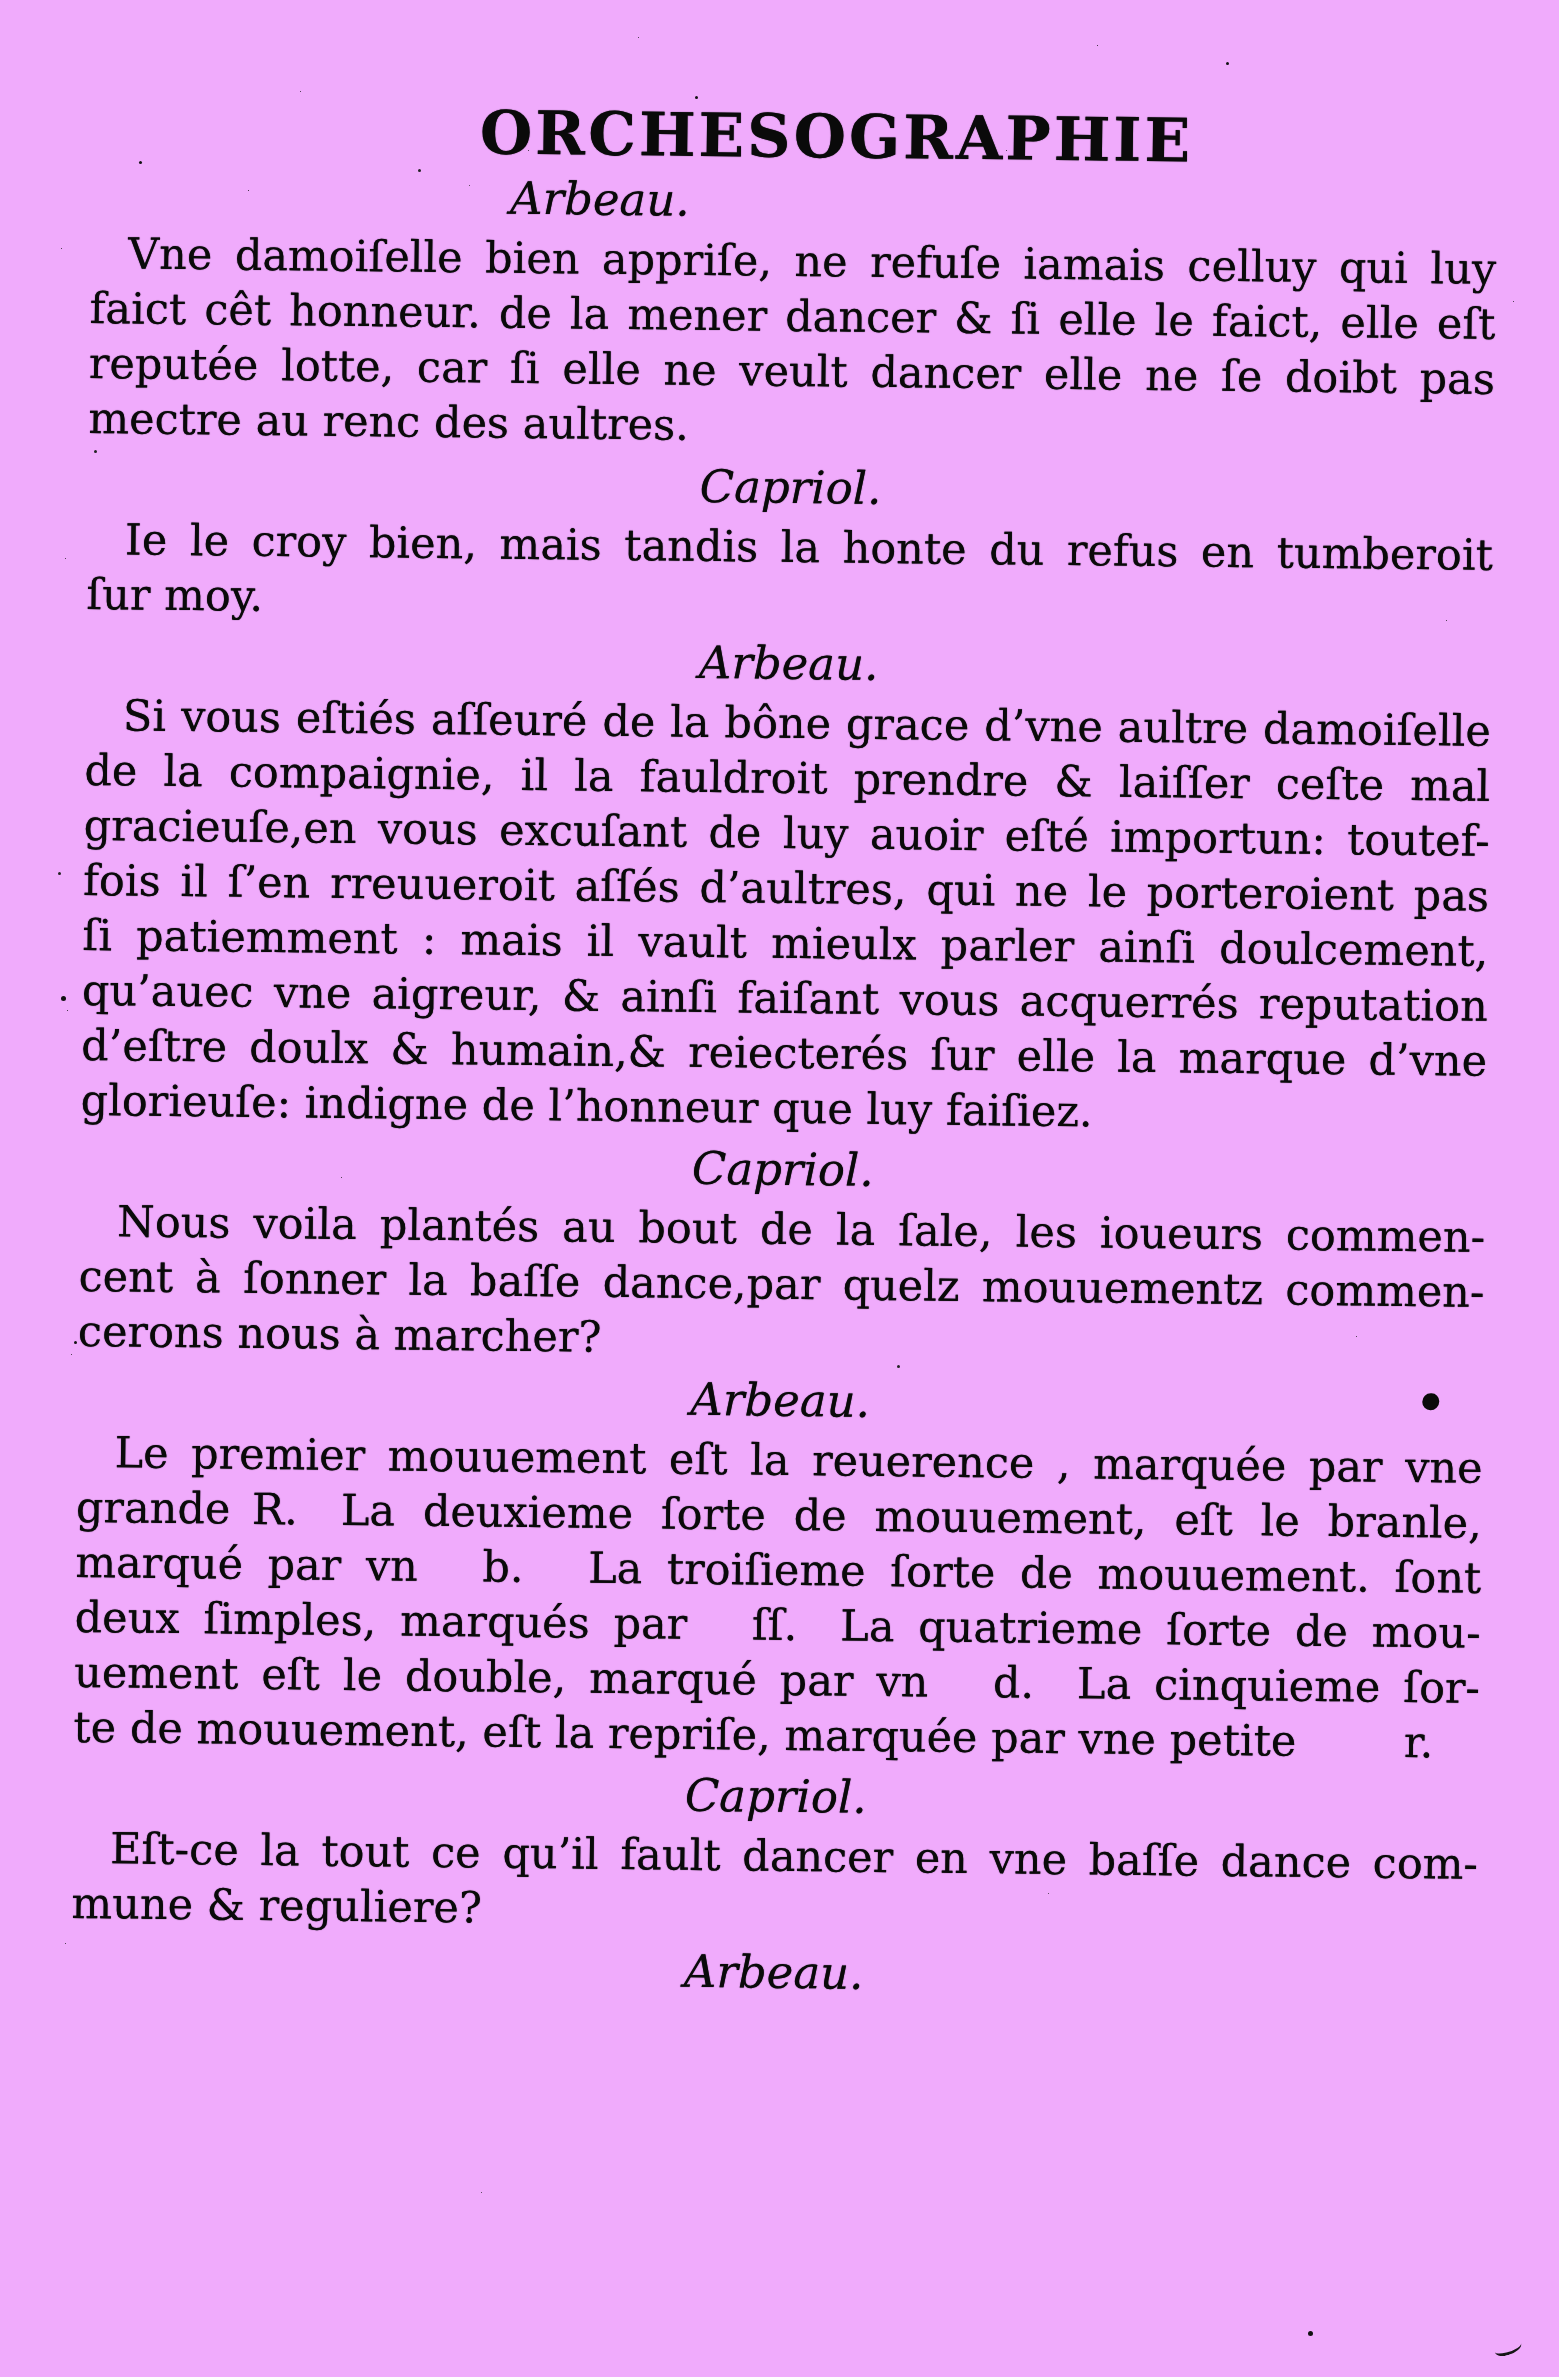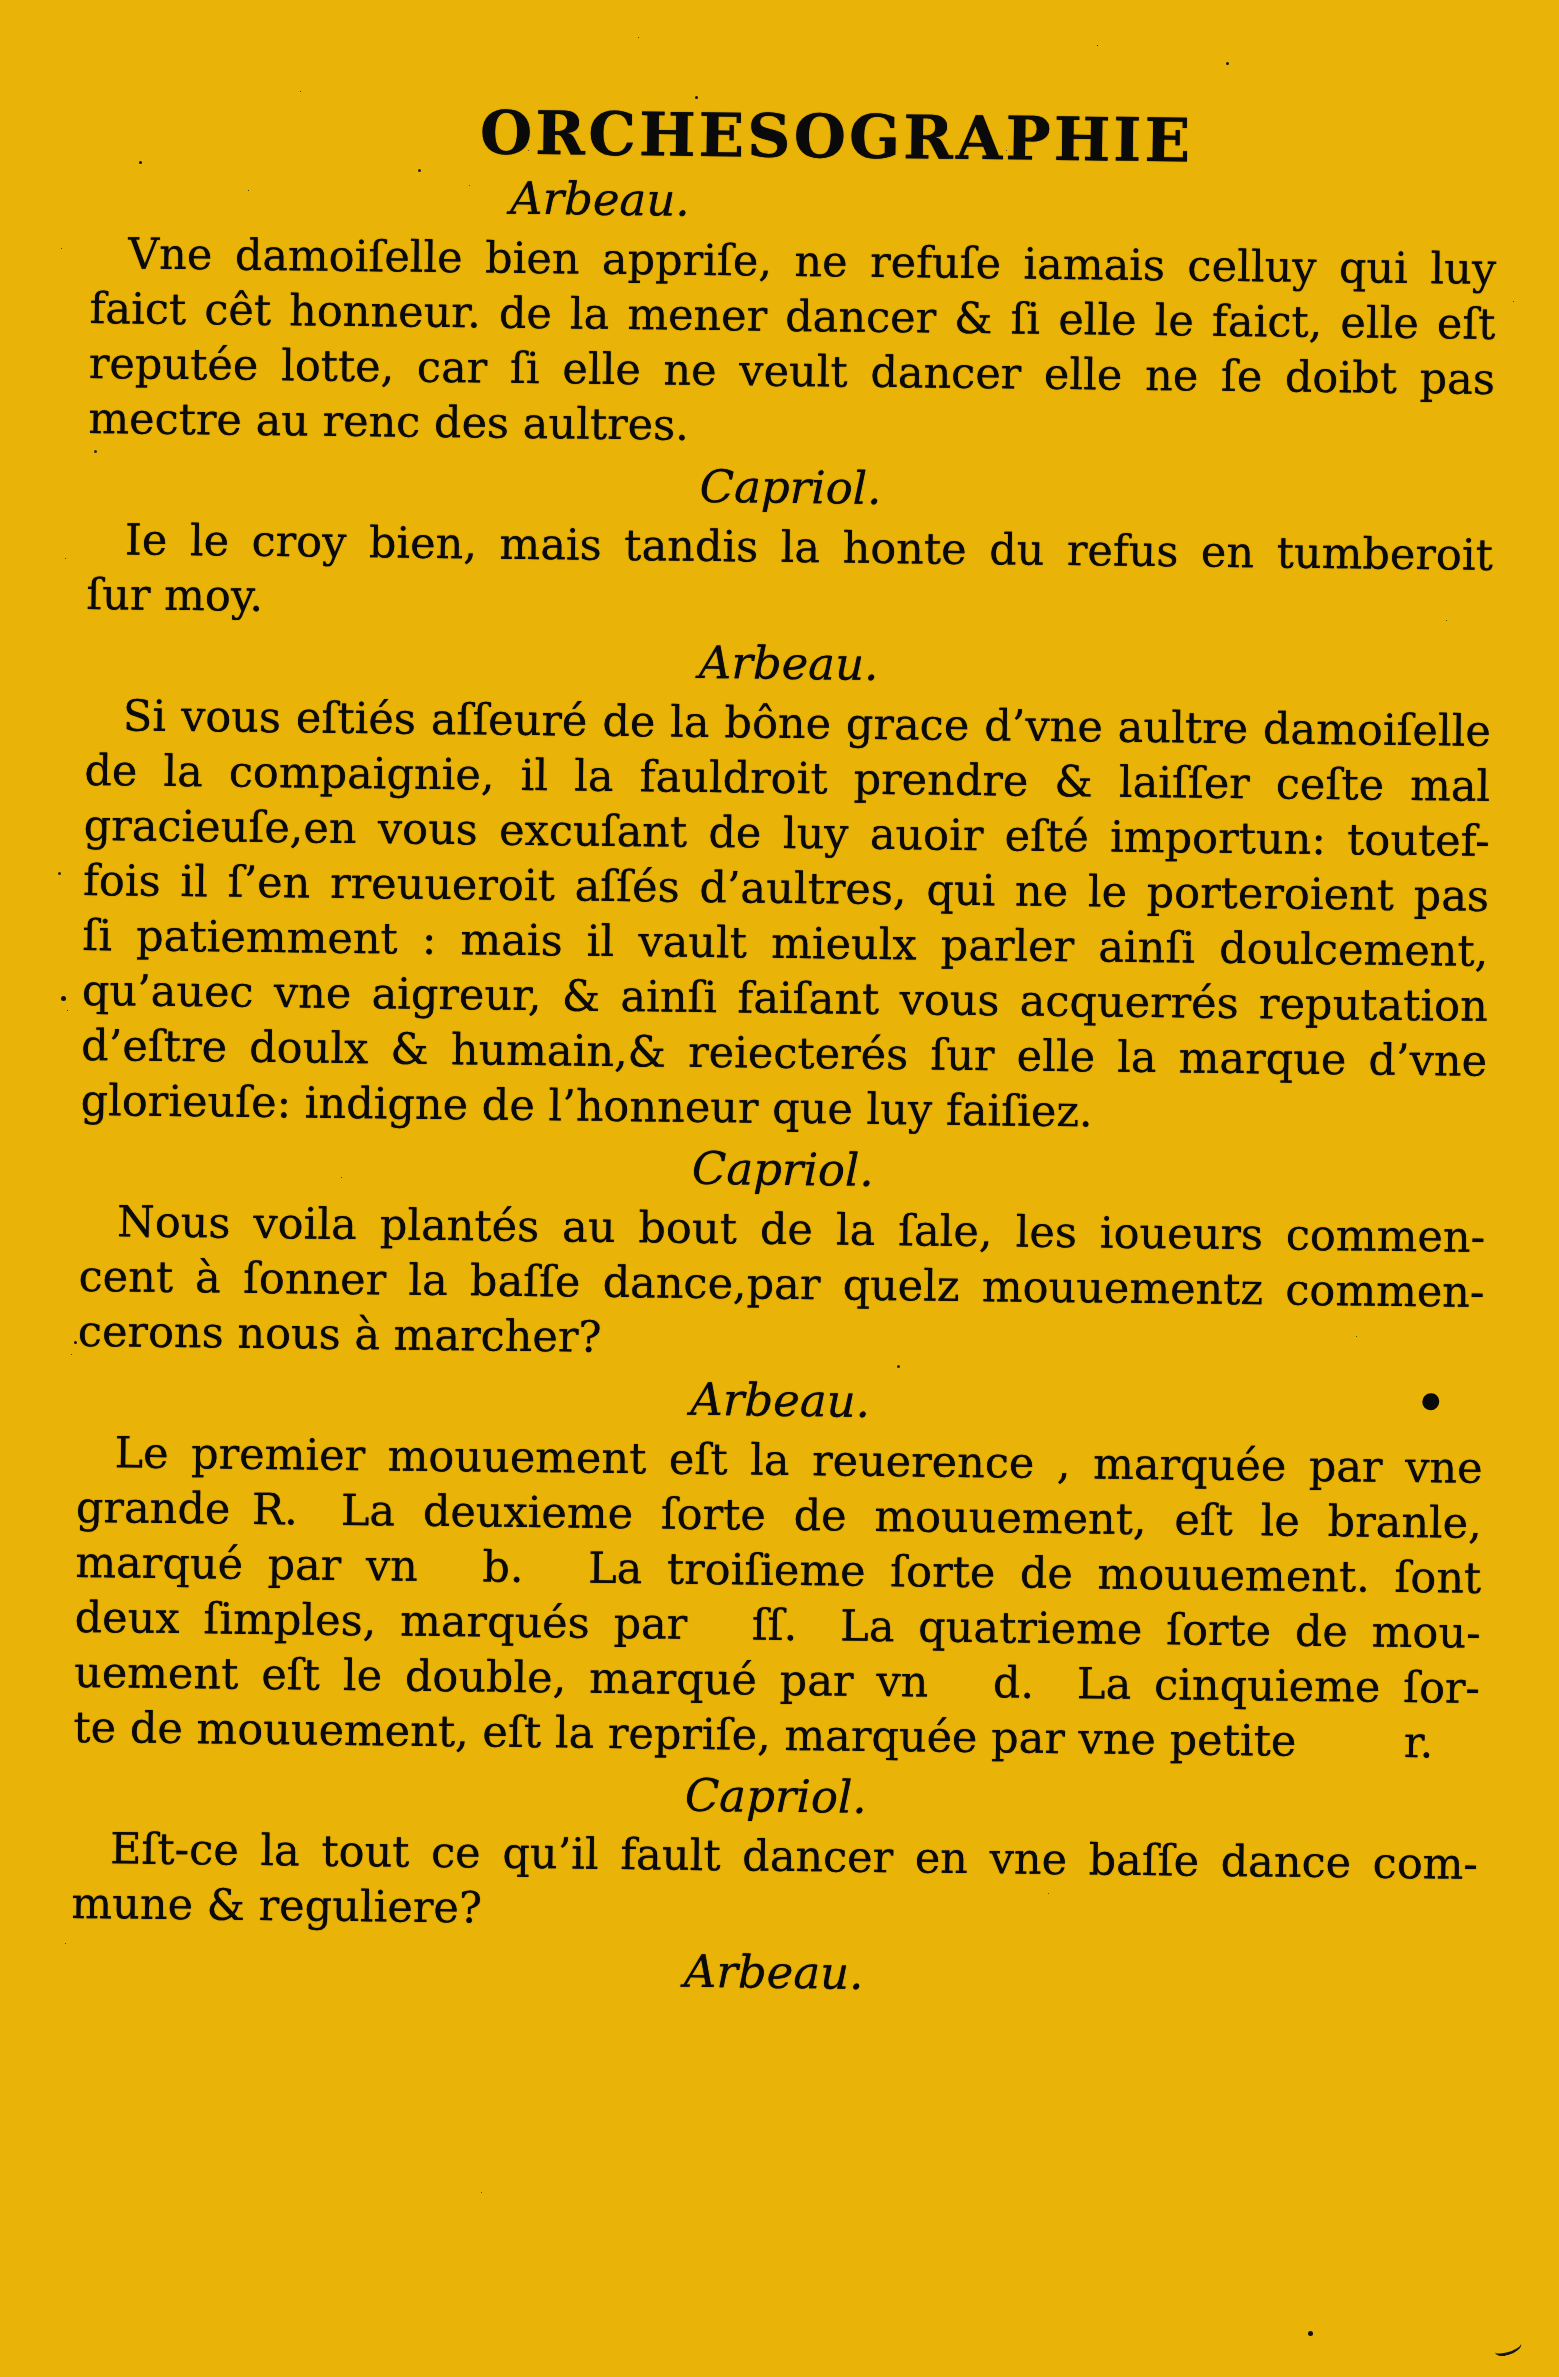--- a/index.html
+++ b/index.html
@@ -1,19 +1,19 @@
 <!DOCTYPE html>
 <html><head>
 <meta charset="utf-8">
 <style>
   html,body{margin:0;padding:0;background:#e8e8e8;}
   .page{
     position:relative;
     width:1559px;height:2377px;
-    background:#eab308;
+    background:#f0abfc;
     overflow:hidden;
     font-family:"DejaVu Serif", serif;
     color:#0a0a0a;
   }
   .sheet{
     position:absolute;
     left:92px;top:96px;
     width:1406px;
     transform:rotate(0.65deg);
     transform-origin:0 0;

